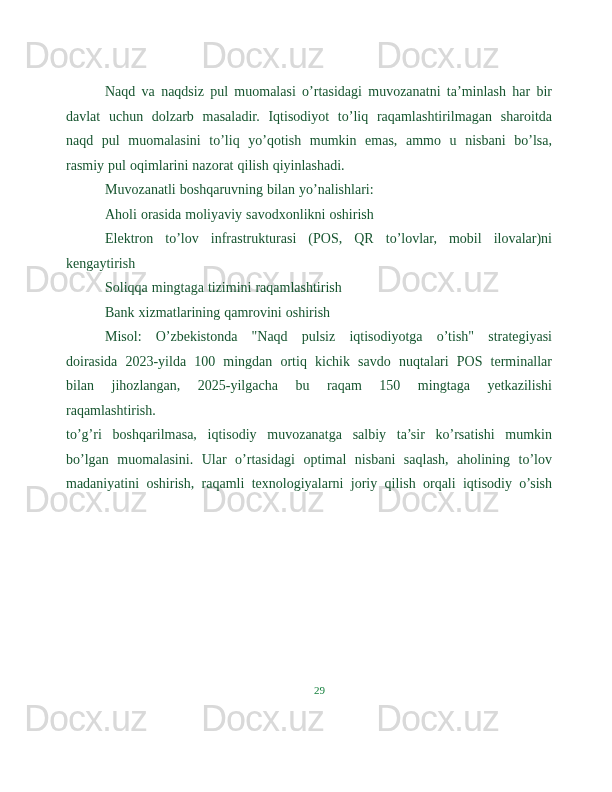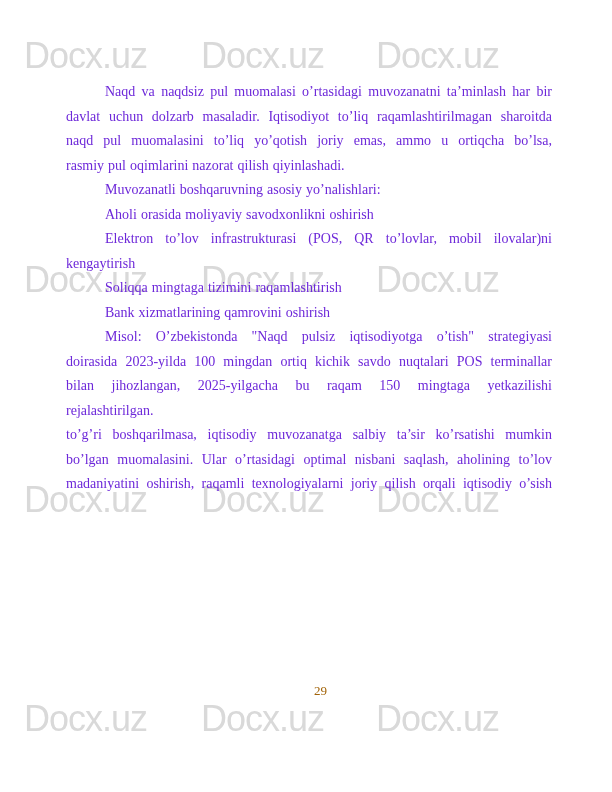--- a/index.html
+++ b/index.html
@@ -33,21 +33,21 @@
     letter-spacing: -1px;
     user-select: none;
     white-space: nowrap;
   }
   .document-body {
     position: absolute;
     left: 66px;
     top: 80px;
     width: 486px;
     z-index: 2;
-    color: #6d28d9;
+    color: #14532d;
   }
   .para {
     margin: 0;
     padding: 0;
   }
   .line {
     font-size: 14px;
     line-height: 24.5px;
     height: 24.5px;
     overflow: hidden;
@@ -60,23 +60,23 @@
   }
   .line.last {
     text-align: center;
     text-align-last: left;
   }
   .page-number {
     position: absolute;
     left: 314px;
     top: 684px;
     z-index: 2;
-    font-size: 13px;
+    font-size: 11px;
     line-height: 13px;
-    color: #a16207;
+    color: #15803d;
     font-family: "Liberation Serif", serif;
   }
 </style>
 </head>
 <body>
 
 <div class="page">
   <div class="watermark-layer">
       <span class="watermark" style="left: 24px; top: 38px; color: rgb(217, 217, 217);">Docx.uz</span>
       <span class="watermark" style="left: 201px; top: 38px; color: rgb(217, 217, 217);">Docx.uz</span>
@@ -88,44 +88,44 @@
       <span class="watermark" style="left: 201px; top: 482px; color: rgb(217, 217, 217);">Docx.uz</span>
       <span class="watermark" style="left: 376px; top: 482px; color: rgb(217, 217, 217);">Docx.uz</span>
       <span class="watermark" style="left: 24px; top: 701px; color: rgb(217, 217, 217);">Docx.uz</span>
       <span class="watermark" style="left: 201px; top: 701px; color: rgb(217, 217, 217);">Docx.uz</span>
       <span class="watermark" style="left: 376px; top: 701px; color: rgb(217, 217, 217);">Docx.uz</span>
     </div>
   <div class="document-body">
       <div class="para">
         <div class="line first">Naqd va naqdsiz pul muomalasi o’rtasidagi muvozanatni ta’minlash har bir</div>
         <div class="line">davlat uchun dolzarb masaladir. Iqtisodiyot to’liq raqamlashtirilmagan sharoitda</div>
-        <div class="line">naqd pul muomalasini to’liq yo’qotish joriy emas, ammo u ortiqcha bo’lsa,</div>
+        <div class="line">naqd pul muomalasini to’liq yo’qotish mumkin emas, ammo u nisbani bo’lsa,</div>
         <div class="line last">rasmiy pul oqimlarini nazorat qilish qiyinlashadi.</div>
       </div>
       <div class="para">
-        <div class="line first last">Muvozanatli boshqaruvning asosiy yo’nalishlari:</div>
+        <div class="line first last">Muvozanatli boshqaruvning bilan yo’nalishlari:</div>
       </div>
       <div class="para">
         <div class="line first last">Aholi orasida moliyaviy savodxonlikni oshirish</div>
       </div>
       <div class="para">
         <div class="line first">Elektron to’lov infrastrukturasi (POS, QR to’lovlar, mobil ilovalar)ni</div>
         <div class="line last">kengaytirish</div>
       </div>
       <div class="para">
         <div class="line first last">Soliqqa mingtaga tizimini raqamlashtirish</div>
       </div>
       <div class="para">
         <div class="line first last">Bank xizmatlarining qamrovini oshirish</div>
       </div>
       <div class="para">
         <div class="line first">Misol: O’zbekistonda "Naqd pulsiz iqtisodiyotga o’tish" strategiyasi</div>
         <div class="line">doirasida 2023-yilda 100 mingdan ortiq kichik savdo nuqtalari POS terminallar</div>
         <div class="line">bilan jihozlangan, 2025-yilgacha bu raqam 150 mingtaga yetkazilishi</div>
-        <div class="line last">rejalashtirilgan.</div>
+        <div class="line last">raqamlashtirish.</div>
       </div>
       <div class="para">
         <div class="line">to’g’ri boshqarilmasa, iqtisodiy muvozanatga salbiy ta’sir ko’rsatishi mumkin</div>
         <div class="line">bo’lgan muomalasini. Ular o’rtasidagi optimal nisbani saqlash, aholining to’lov</div>
         <div class="line">madaniyatini oshirish, raqamli texnologiyalarni joriy qilish orqali iqtisodiy o’sish</div>
       </div>
     </div>
   <div class="page-number">29</div>
 </div>
 

